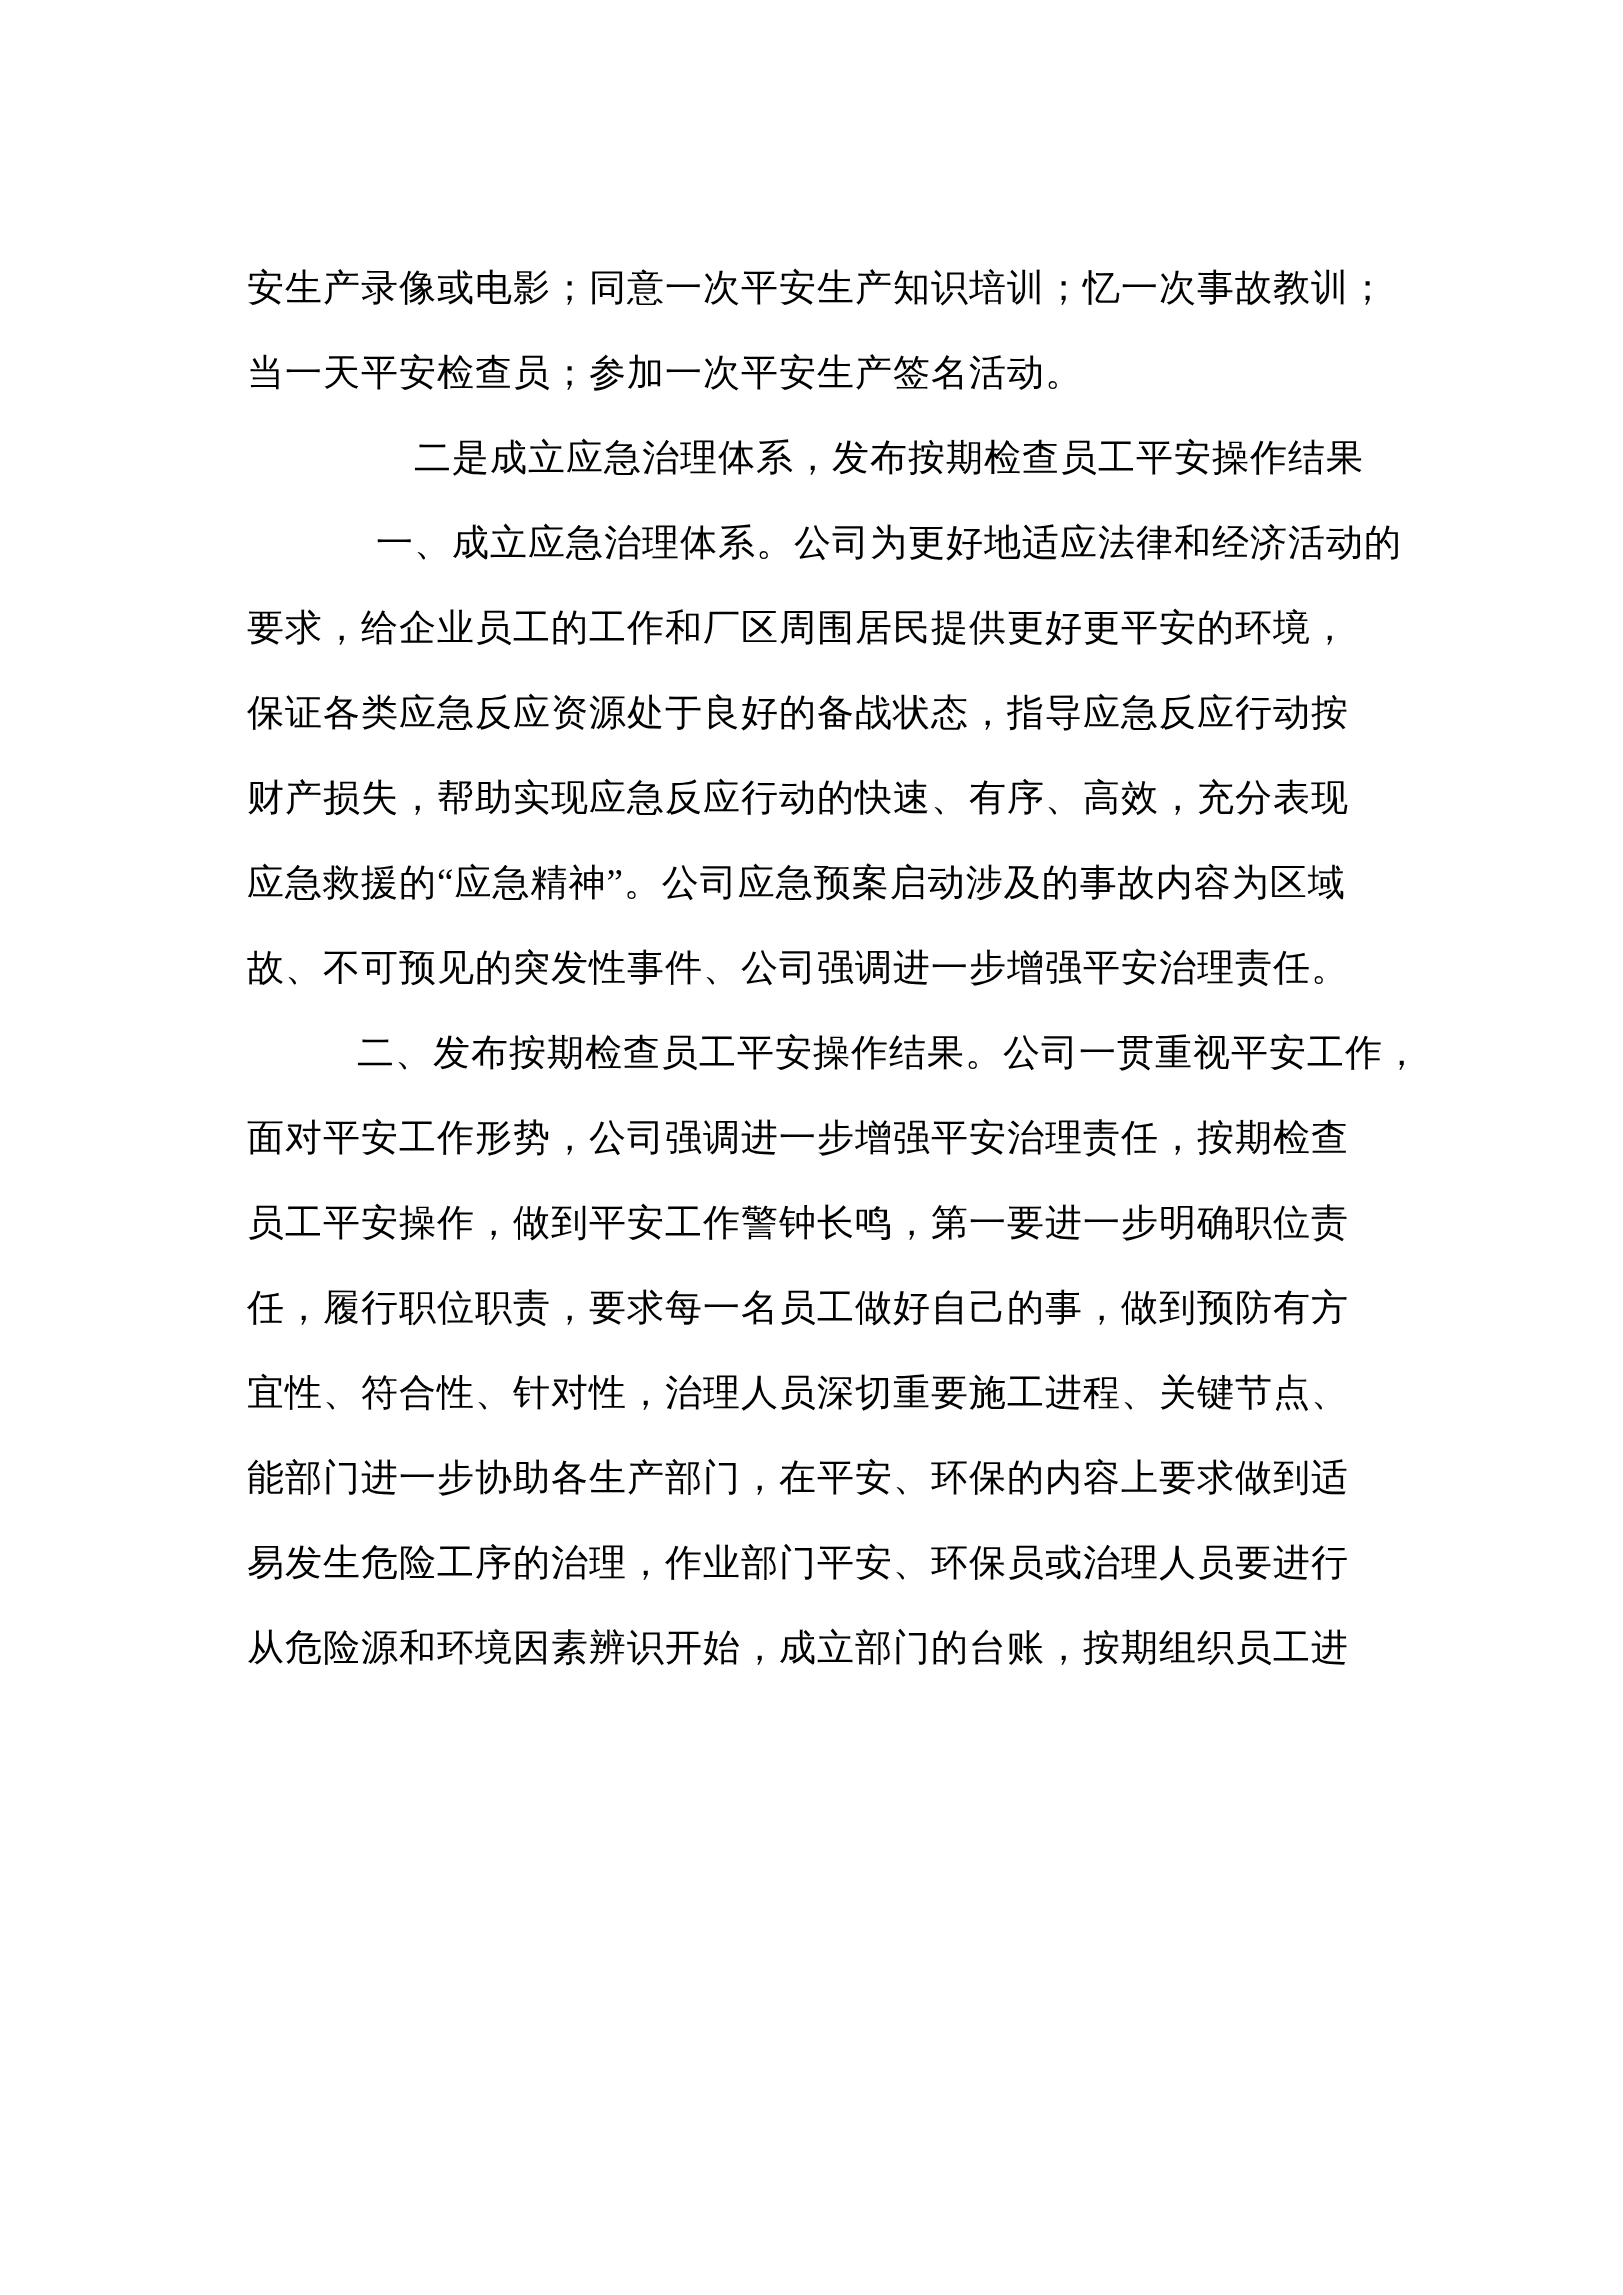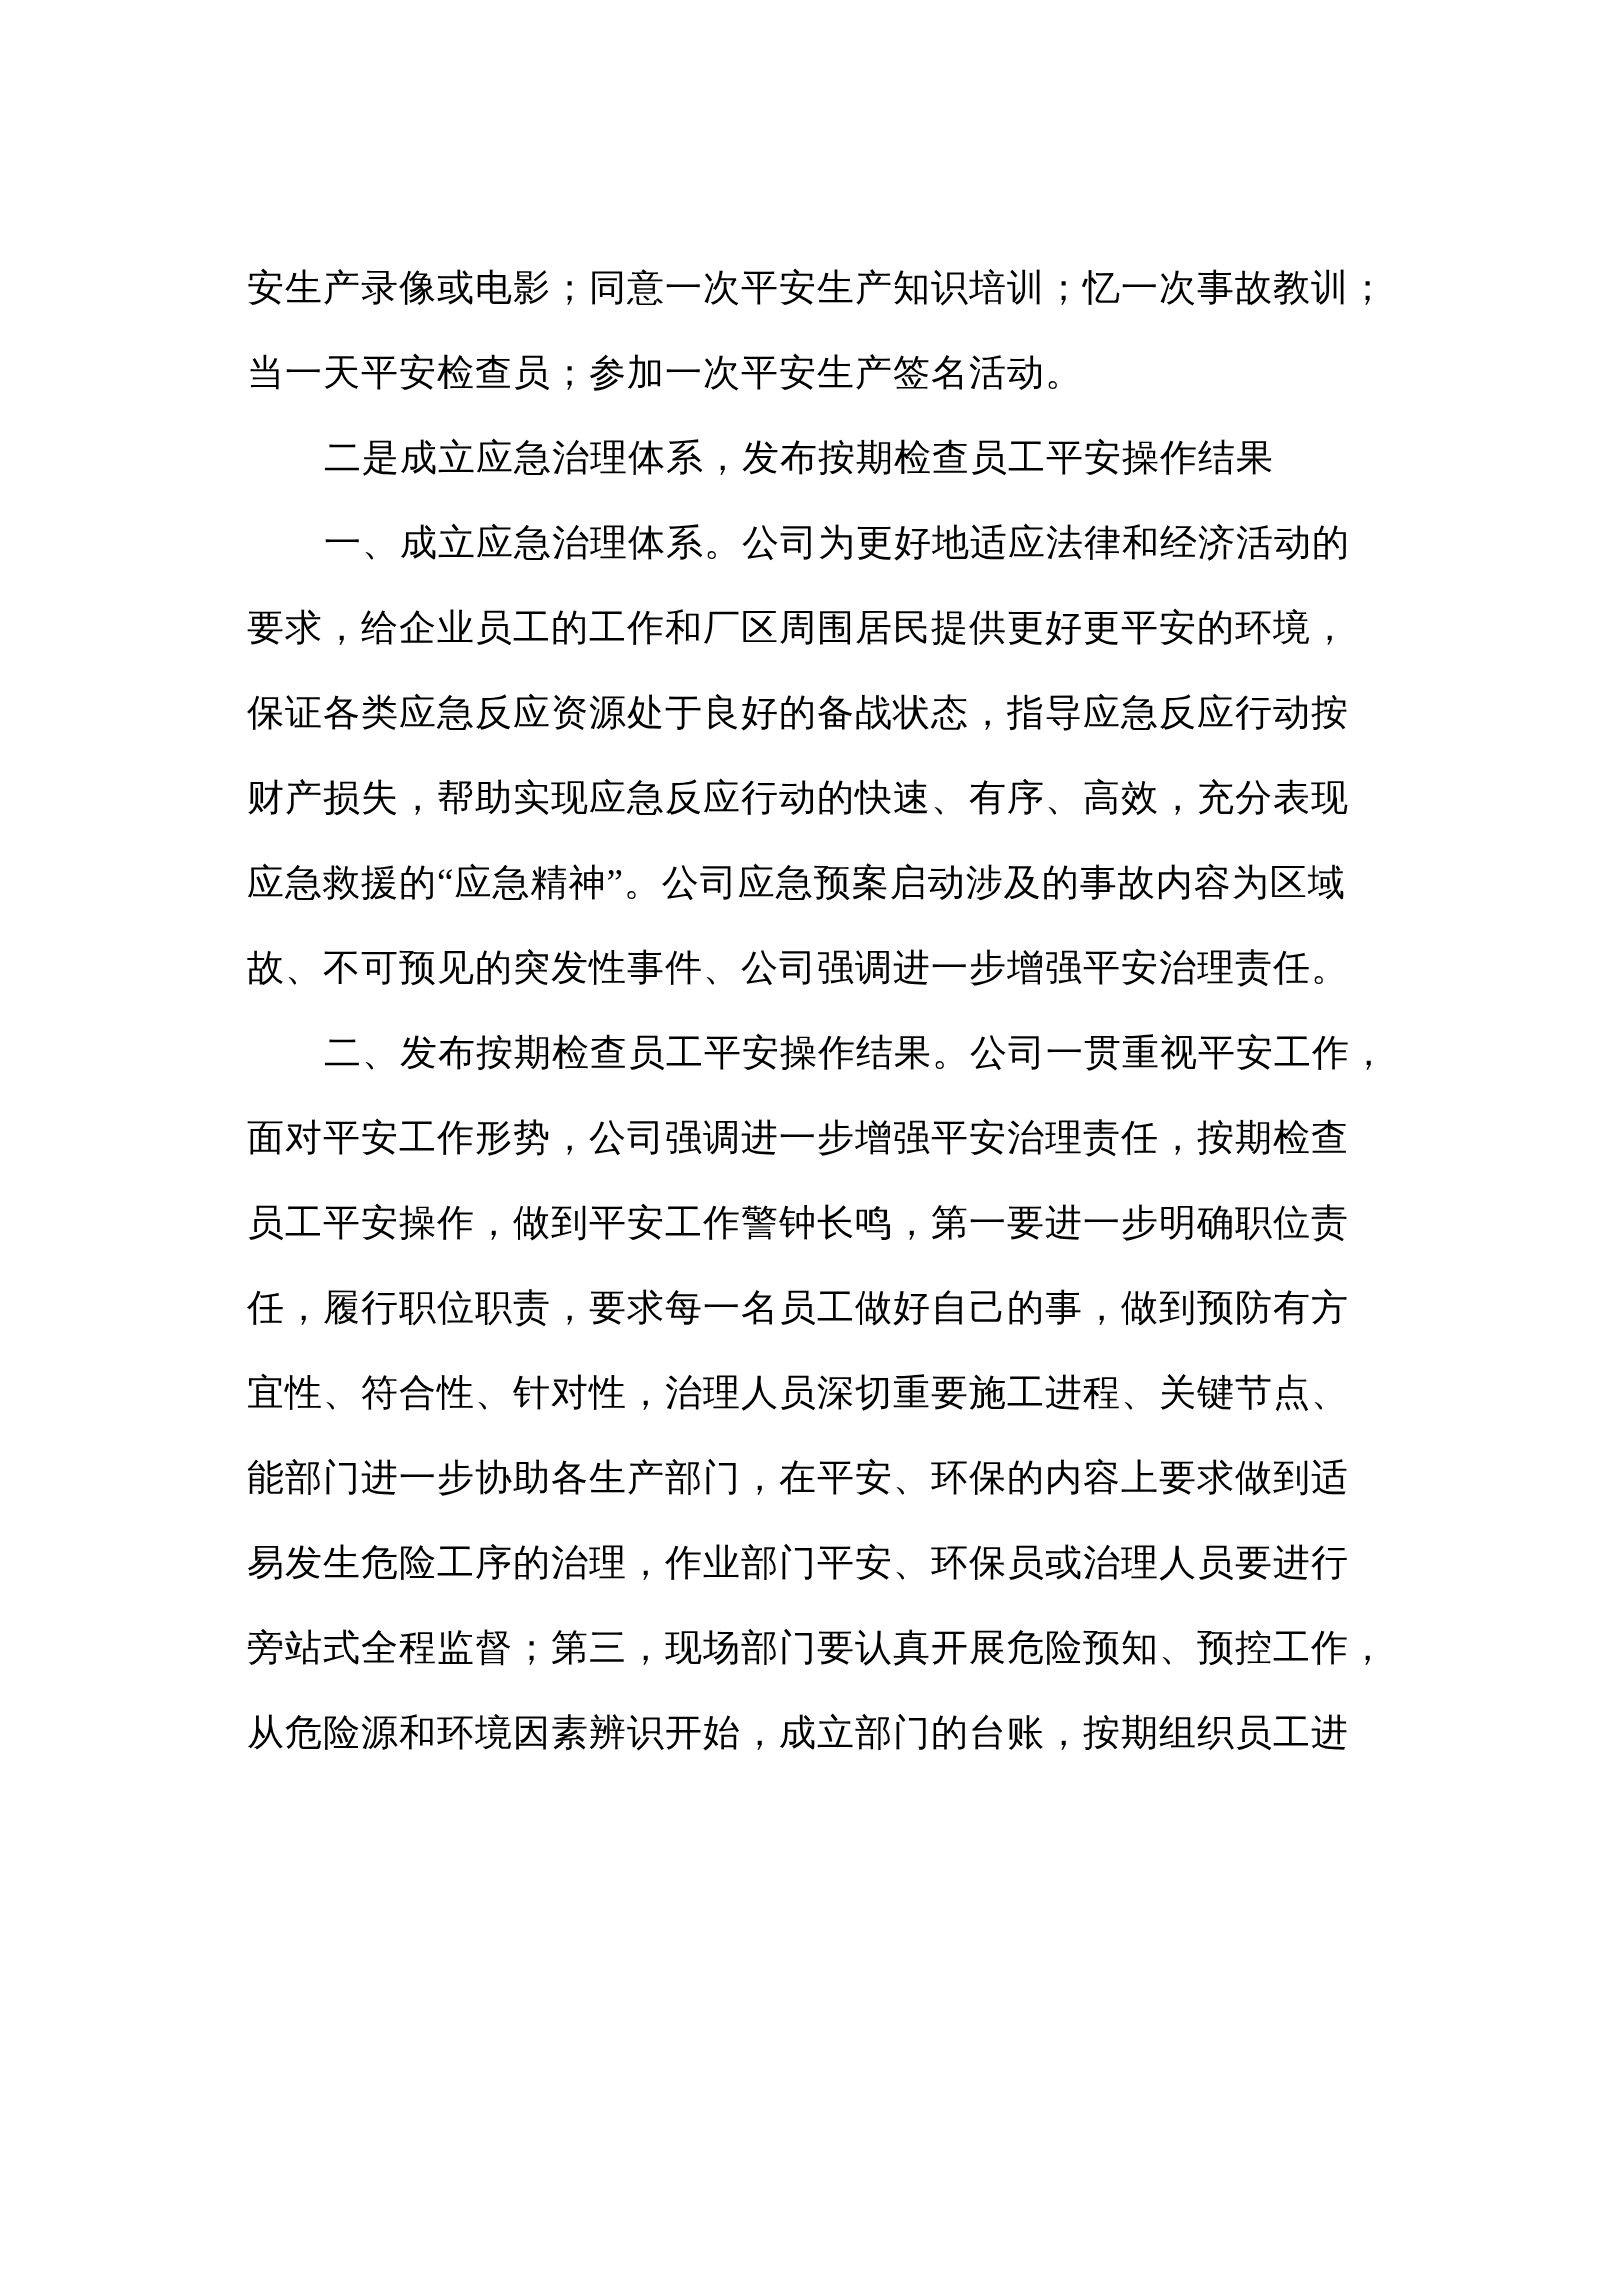--- a/index.html
+++ b/index.html
@@ -25,20 +25,21 @@
     font-family: "Liberation Serif", "DejaVu Serif", serif;
     font-size: 37px;
     line-height: 85px;
     letter-spacing: 1px;
     color: #000000;
     white-space: nowrap;
     text-align: left;
   }
   .indent {
     text-indent: 77px;
+    text-align: center;
   }
 </style>
 </head>
 <body>
 
 <div class="page">
   <div class="text-block">
     <div class="line">安生产录像或电影；同意一次平安生产知识培训；忆一次事故教训；</div>
     <div class="line">当一天平安检查员；参加一次平安生产签名活动。</div>
     <div class="line indent">二是成立应急治理体系，发布按期检查员工平安操作结果</div>
@@ -48,17 +49,16 @@
     <div class="line">财产损失，帮助实现应急反应行动的快速、有序、高效，充分表现</div>
     <div class="line">应急救援的“应急精神”。公司应急预案启动涉及的事故内容为区域</div>
     <div class="line">故、不可预见的突发性事件、公司强调进一步增强平安治理责任。</div>
     <div class="line indent">二、发布按期检查员工平安操作结果。公司一贯重视平安工作，</div>
     <div class="line">面对平安工作形势，公司强调进一步增强平安治理责任，按期检查</div>
     <div class="line">员工平安操作，做到平安工作警钟长鸣，第一要进一步明确职位责</div>
     <div class="line">任，履行职位职责，要求每一名员工做好自己的事，做到预防有方</div>
     <div class="line">宜性、符合性、针对性，治理人员深切重要施工进程、关键节点、</div>
     <div class="line">能部门进一步协助各生产部门，在平安、环保的内容上要求做到适</div>
     <div class="line">易发生危险工序的治理，作业部门平安、环保员或治理人员要进行</div>
-    <div class="line">旁站式全程监督；第三，现场部门要认真开展危险预知、预控工作，</div>
     <div class="line">从危险源和环境因素辨识开始，成立部门的台账，按期组织员工进</div>
   </div>
 </div>
 
 
 </body></html>

